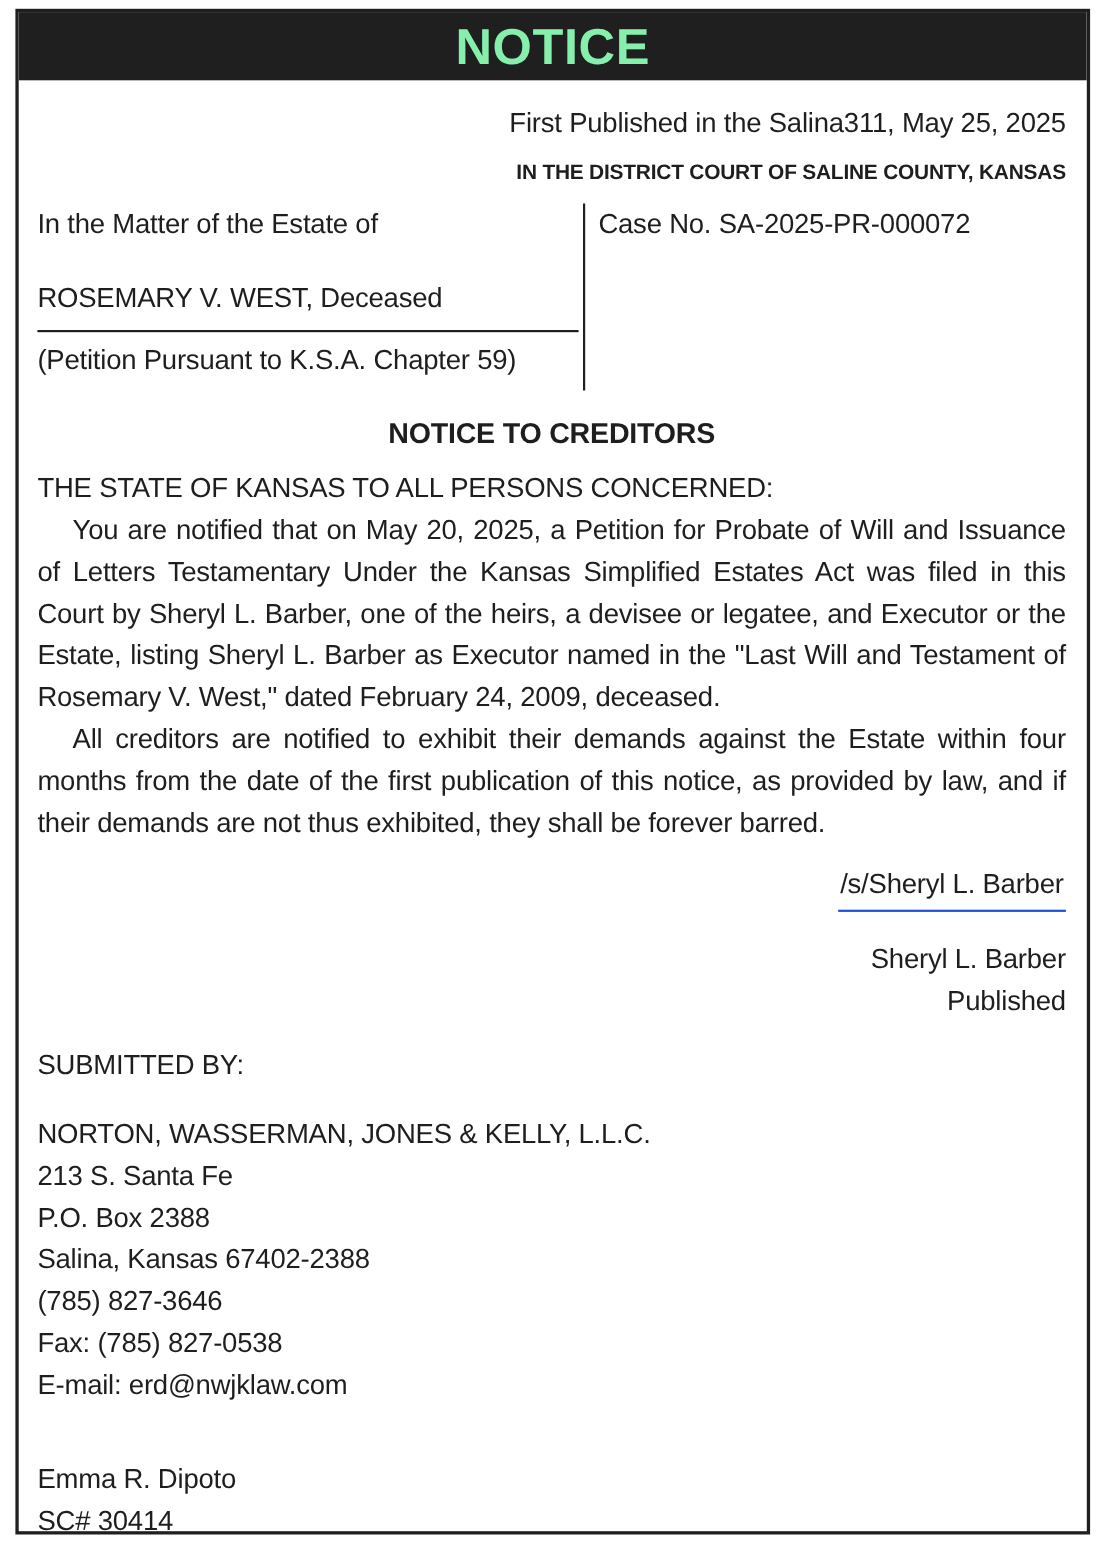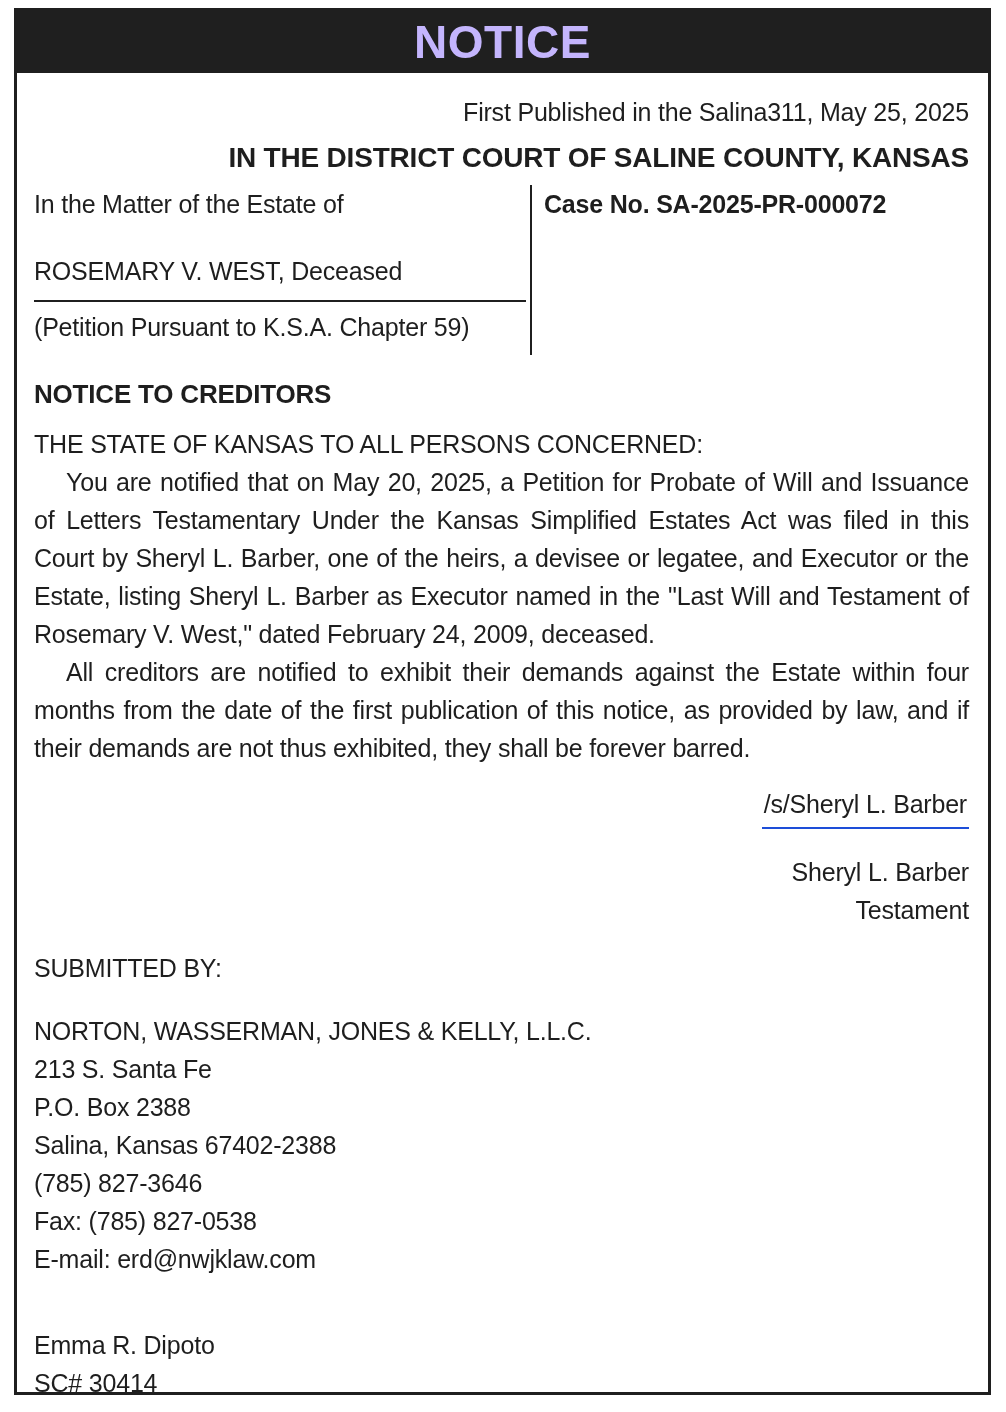--- a/index.html
+++ b/index.html
@@ -18,38 +18,38 @@
     width: 977px; height: 1387px;
     border: 3px solid #1f1f1f;
     background: #fff;
     overflow: hidden;
   }
   .banner {
     height: 62px; background: #1f1f1f;
     display: flex; align-items: center; justify-content: center;
   }
   .banner-text {
-    color: #c4b5fd; font-weight: 700; font-size: 46px;
+    color: #86efac; font-weight: 700; font-size: 46px;
     letter-spacing: 0.5px; line-height: 1;
   }
   .content {
     padding: 16px 19px 0 17px;
     font-size: 25px; line-height: 38px;
   }
   .center { text-align: right; }
   .pub-line { margin-top: 4px; }
-  .court-line { font-weight: 700; font-size: 28px; margin-top: 8px; }
+  .court-line { font-weight: 700; font-size: 19px; margin-top: 8px; }
 
   .caption { display: flex; margin-top: 8px; }
   .cap-left { width: 496px; padding-right: 4px; }
-  .cap-right { flex: 1; border-left: 2px solid #1f1f1f; padding-left: 12px; min-height: 170px; font-weight: bold; }
+  .cap-right { flex: 1; border-left: 2px solid #1f1f1f; padding-left: 12px; min-height: 170px; }
   .cap-line2 { margin-top: 29px; }
   .cap-rule { border: 0; border-top: 2px solid #1f1f1f; margin: 10px 0 6px 0; width: 100%; }
 
-  .heading { font-weight: 700; font-size: 26px; margin-top: 20px; }
+  .heading { font-weight: 700; font-size: 26px; text-align: center; margin-top: 20px; }
   .salutation { margin-top: 12px; }
   .body-par { margin: 0; text-align: justify; text-indent: 32px; }
 
   .sig-block { text-align: right; margin-top: 18px; }
   .sig-line { display: inline-block; border-bottom: 2px solid #1d4ed8; padding: 0 2px 4px 2px; }
   .sig-name { margin-top: 24px; }
 
   .submitted { margin-top: 20px; }
   .addr-block { margin-top: 25px; }
   .by-block { margin-top: 48px; }
@@ -88,21 +88,21 @@
       <div class="salutation">THE STATE OF KANSAS TO ALL PERSONS CONCERNED:</div>
 
       <p class="body-par">You are notified that on May 20, 2025, a Petition for Probate of Will and Issuance of Letters Testamentary Under the Kansas Simplified Estates Act was filed in this Court by Sheryl L. Barber, one of the heirs, a devisee or legatee, and Executor or the Estate, listing Sheryl L. Barber as Executor named in the "Last Will and Testament of Rosemary V. West," dated February 24, 2009, deceased.</p>
       <p class="body-par">All creditors are notified to exhibit their demands against the Estate within four months from the date of the first publication of this notice, as provided by law, and if their demands are not thus exhibited, they shall be forever barred.</p>
 
       <div class="sig-block">
         <div>
           <span class="sig-line">/s/Sheryl L. Barber</span>
         </div>
         <div class="sig-name">Sheryl L. Barber</div>
-        <div>Testament</div>
+        <div>Published</div>
       </div>
 
       <div class="submitted">SUBMITTED BY:</div>
 
       <div class="addr-block">
         <div class="line">NORTON, WASSERMAN, JONES &amp; KELLY, L.L.C.</div>
         <div class="line">213 S. Santa Fe</div>
         <div class="line">P.O. Box 2388</div>
         <div class="line">Salina, Kansas 67402-2388</div>
         <div class="line">(785) 827-3646</div>

